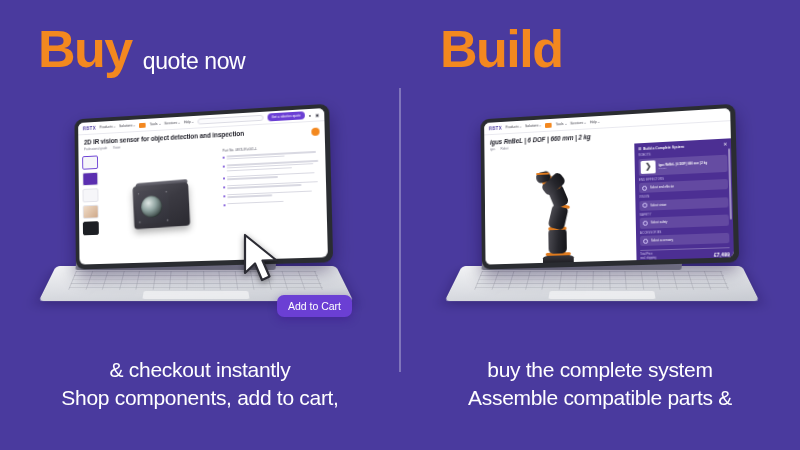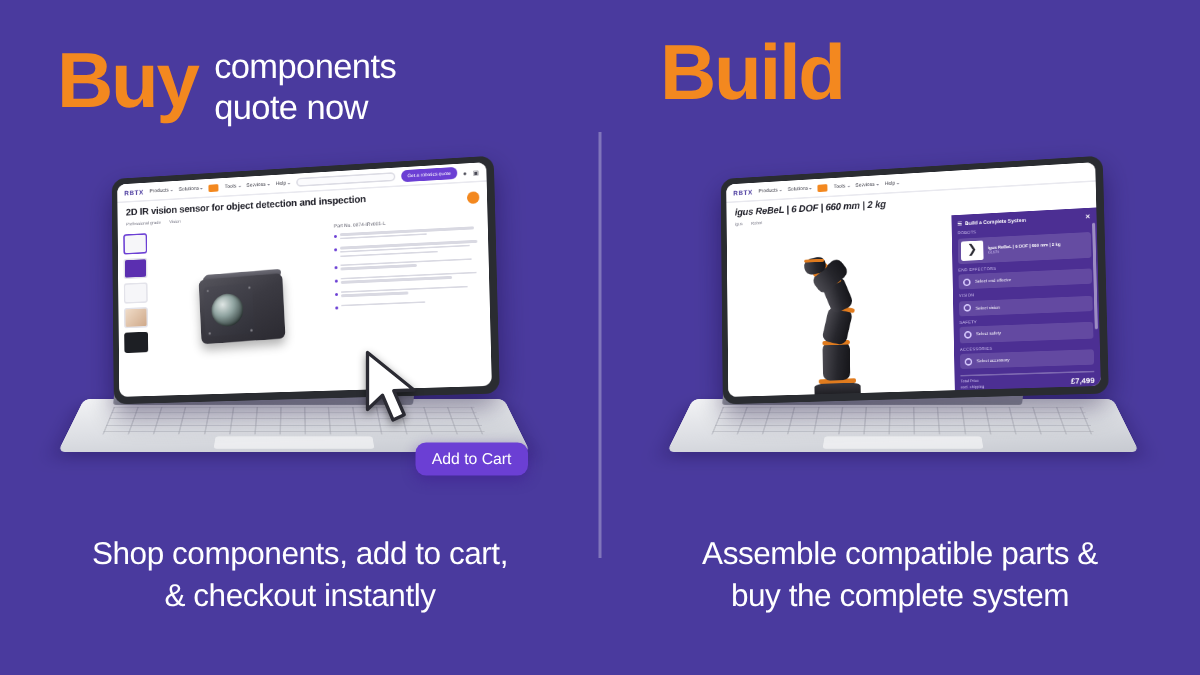--- a/index.html
+++ b/index.html
@@ -14,21 +14,21 @@
   }
 
   
   .divider {
     position: absolute; left: 399px; top: 88px;
     width: 1.5px; height: 284px;
     background: rgba(255,255,255,0.30);
   }
 
   
-  .headline { position: absolute; display: flex; align-items: center; }
+  .headline { position: absolute; display: flex; align-items: flex-end; }
   .hl-big {
     font-size: 52px; font-weight: 700; color: #f3881f;
     line-height: 0.98; letter-spacing: -1.5px;
   }
   .hl-sub {
     font-size: 23px; font-weight: 400; color: #ffffff;
     line-height: 1.18; letter-spacing: -0.4px; padding-top: 7px;
   }
   #headline-left  { left: 38px;  top: 24px; gap: 11px; }
   #headline-right { left: 440px; top: 24px; gap: 15px; }
@@ -296,21 +296,20 @@
 </head>
 <body>
 
 <div id="stage">
 
   <div class="divider"></div>
 
   <div class="headline" id="headline-left">
     <div class="hl-big">Buy</div>
     <div class="hl-sub">
-      <div>components</div>
       <div>quote now</div>
     </div>
   </div>
 
   <div class="headline" id="headline-right">
     <div class="hl-big">Build</div>
   </div>
 
   <div class="device" id="device-left">
     <div class="kb">
@@ -531,21 +530,21 @@
 
             <div class="cfg-scroll"></div>
           </div>
 
         </div>
       </div>
     </div>
   </div>
 
   <div class="caption" id="caption-left">
+    <div>&amp; checkout instantly</div>
     <div>Shop components, add to cart,</div>
-    <div>&amp; checkout instantly</div>
   </div>
   <div class="caption" id="caption-right">
+    <div>buy the complete system</div>
     <div>Assemble compatible parts &amp;</div>
-    <div>buy the complete system</div>
   </div>
 
 </div>
 
 </body></html>

